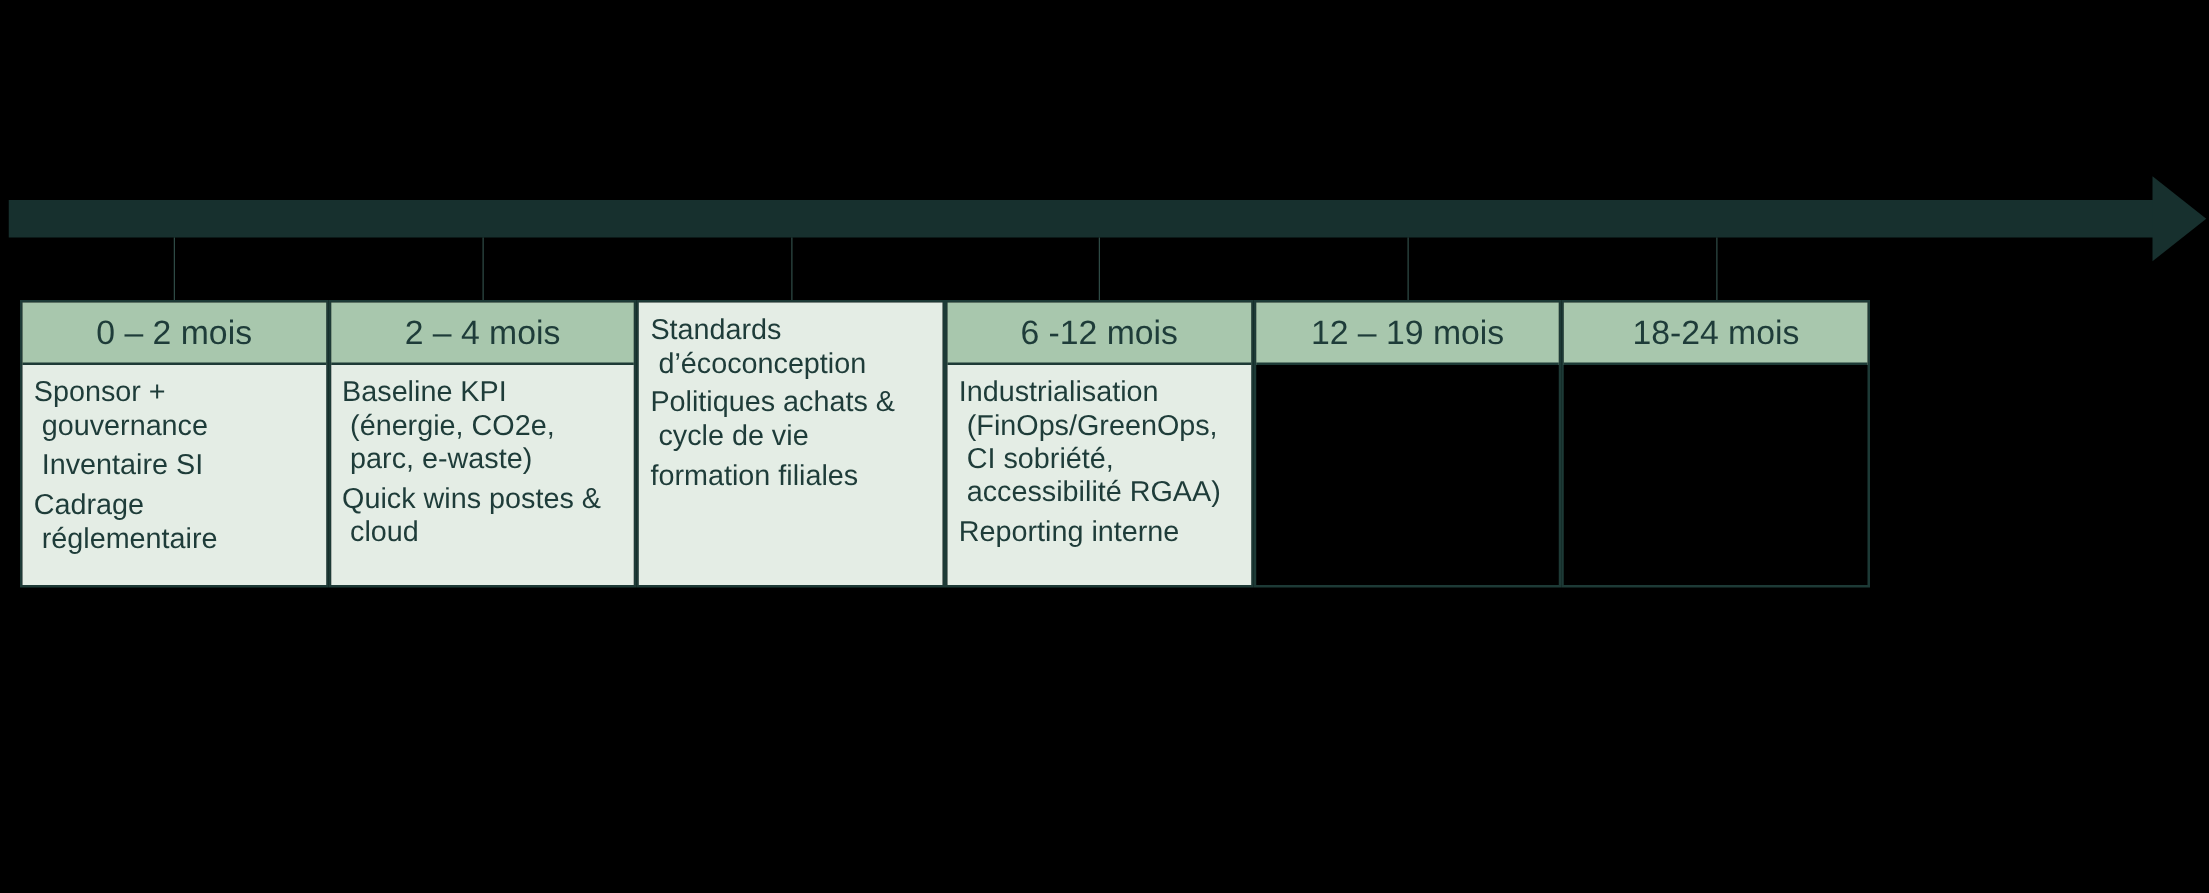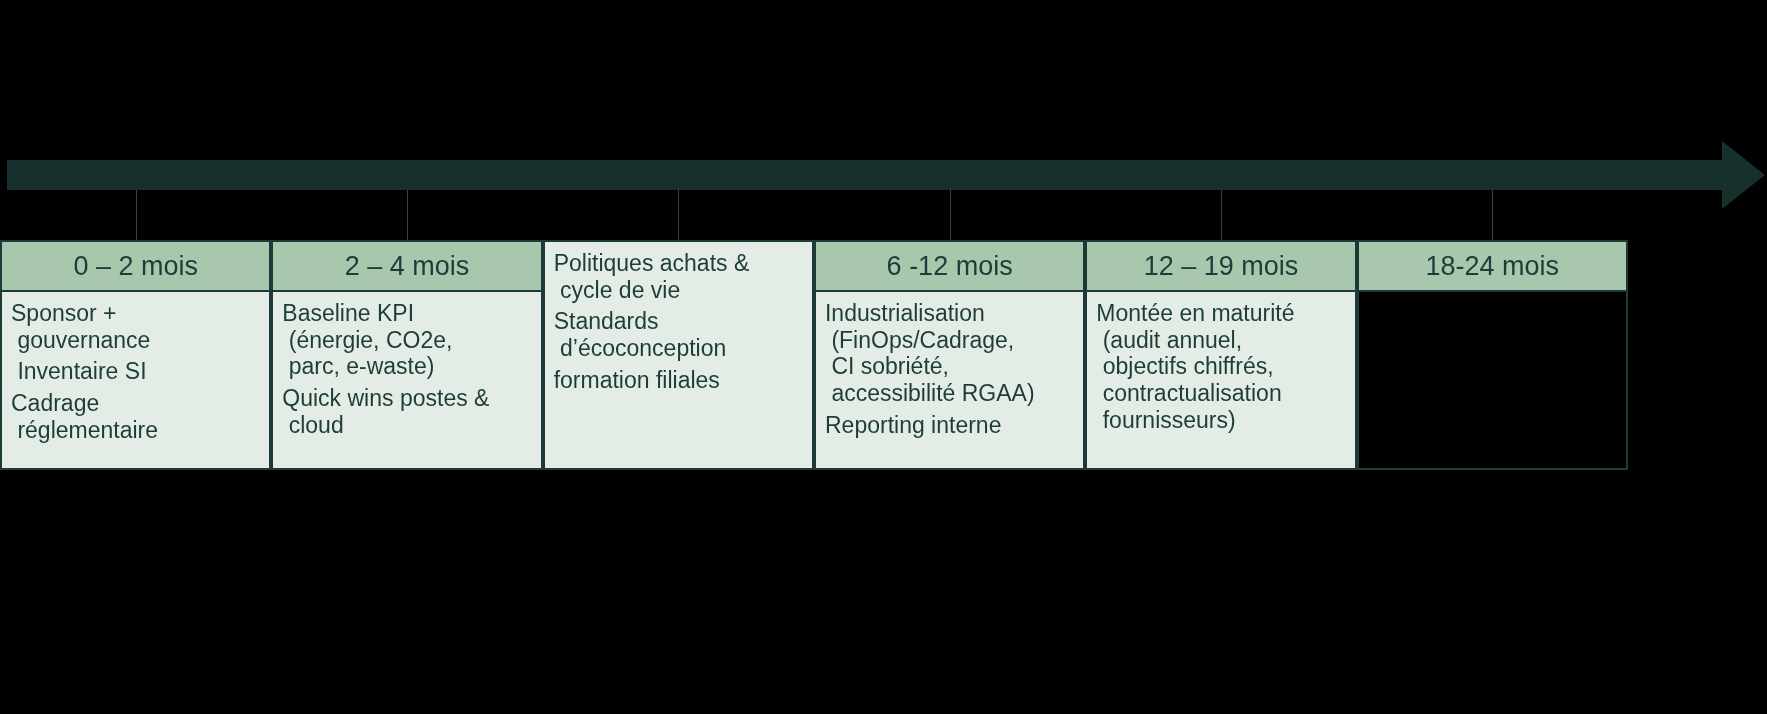--- a/index.html
+++ b/index.html
@@ -25,22 +25,22 @@
     position:absolute;
     left:1722px; top:141px;
     width:0; height:0;
     border-top:34px solid transparent;
     border-bottom:34px solid transparent;
     border-left:43px solid var(--arrow,#17302e);
   }
   
   .phases {
     position:absolute;
-    left:0; top:240px;
-    width:1628px;
+    left:16px; top:240px;
+    width:1480px;
     display:flex;
   }
   .phase { flex:1; position:relative; }
   .tick {
     position:absolute;
     left:50%; top:-50px;
     width:1px; height:50px;
     background:var(--tick,#2e4a45);
   }
   .box {
@@ -107,54 +107,47 @@
             <div class="item">Quick wins postes &amp;
  cloud</div>
           </div>
     </div>
   </div>
 
   <div class="phase">
     <div class="tick"></div>
     <div class="box">
       <div class="box-body">
+            <div class="item">Standards
+ d’écoconception</div>
             <div class="item">Politiques achats &amp;
  cycle de vie</div>
-            <div class="item">Standards
- d’écoconception</div>
             <div class="item">formation filiales</div>
           </div>
     </div>
   </div>
 
   <div class="phase">
     <div class="tick"></div>
     <div class="box">
       <div class="box-header">6 -12 mois</div>
       <div class="box-body">
             <div class="item">Industrialisation
- (FinOps/Cadrage,
+ (FinOps/GreenOps,
  CI sobriété,
  accessibilité RGAA)</div>
             <div class="item">Reporting interne</div>
           </div>
     </div>
   </div>
 
   <div class="phase">
     <div class="tick"></div>
     <div class="box">
       <div class="box-header">12 – 19 mois</div>
-      <div class="box-body">
-            <div class="item">Montée en maturité
- (audit annuel,
- objectifs chiffrés,
- contractualisation
- fournisseurs)</div>
-          </div>
     </div>
   </div>
 
   <div class="phase">
     <div class="tick"></div>
     <div class="box">
       <div class="box-header">18-24 mois</div>
     </div>
   </div>
 </div>

